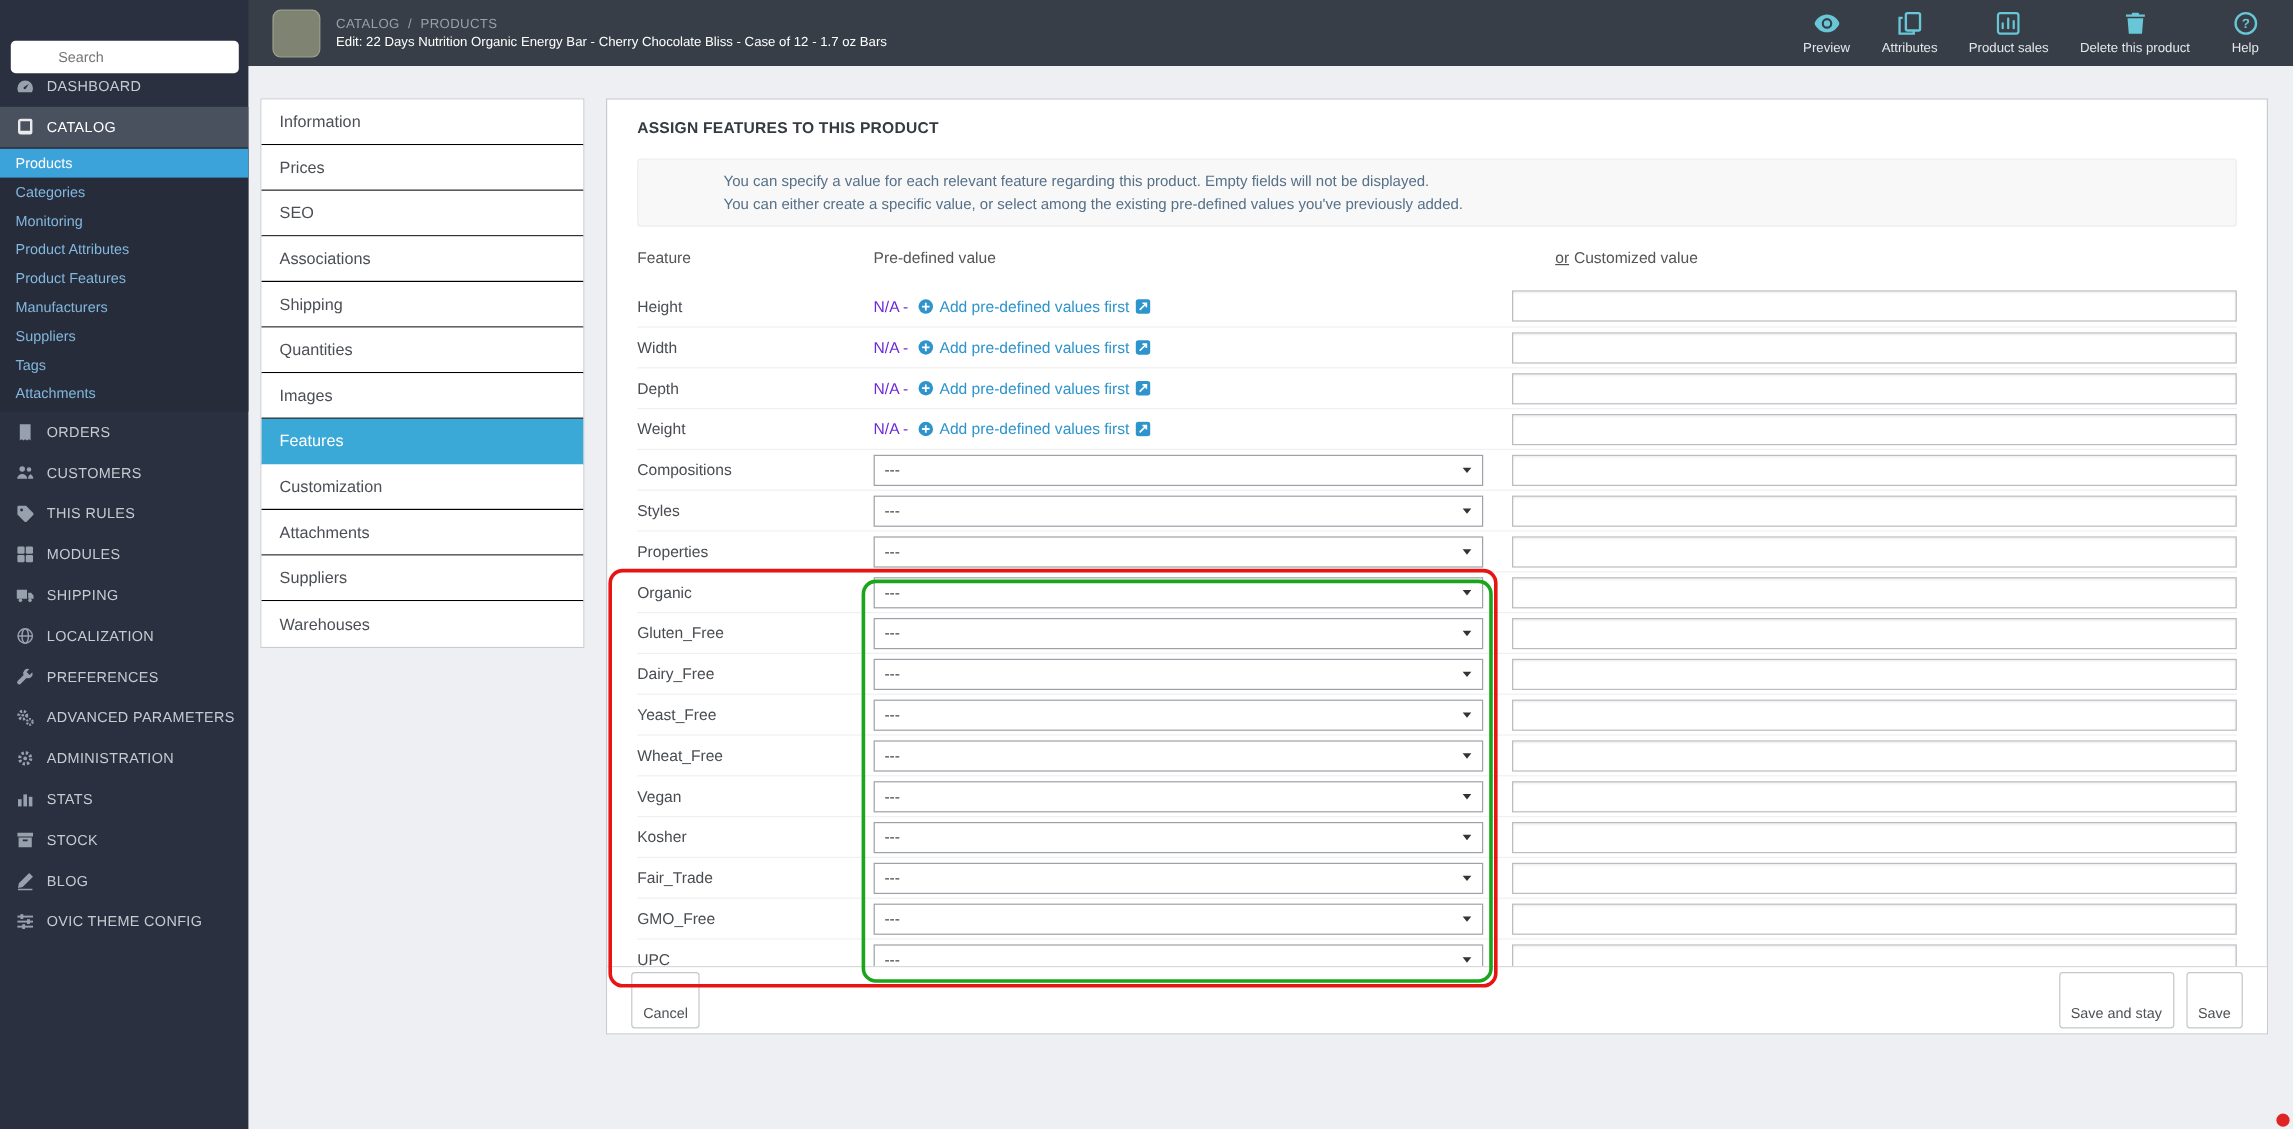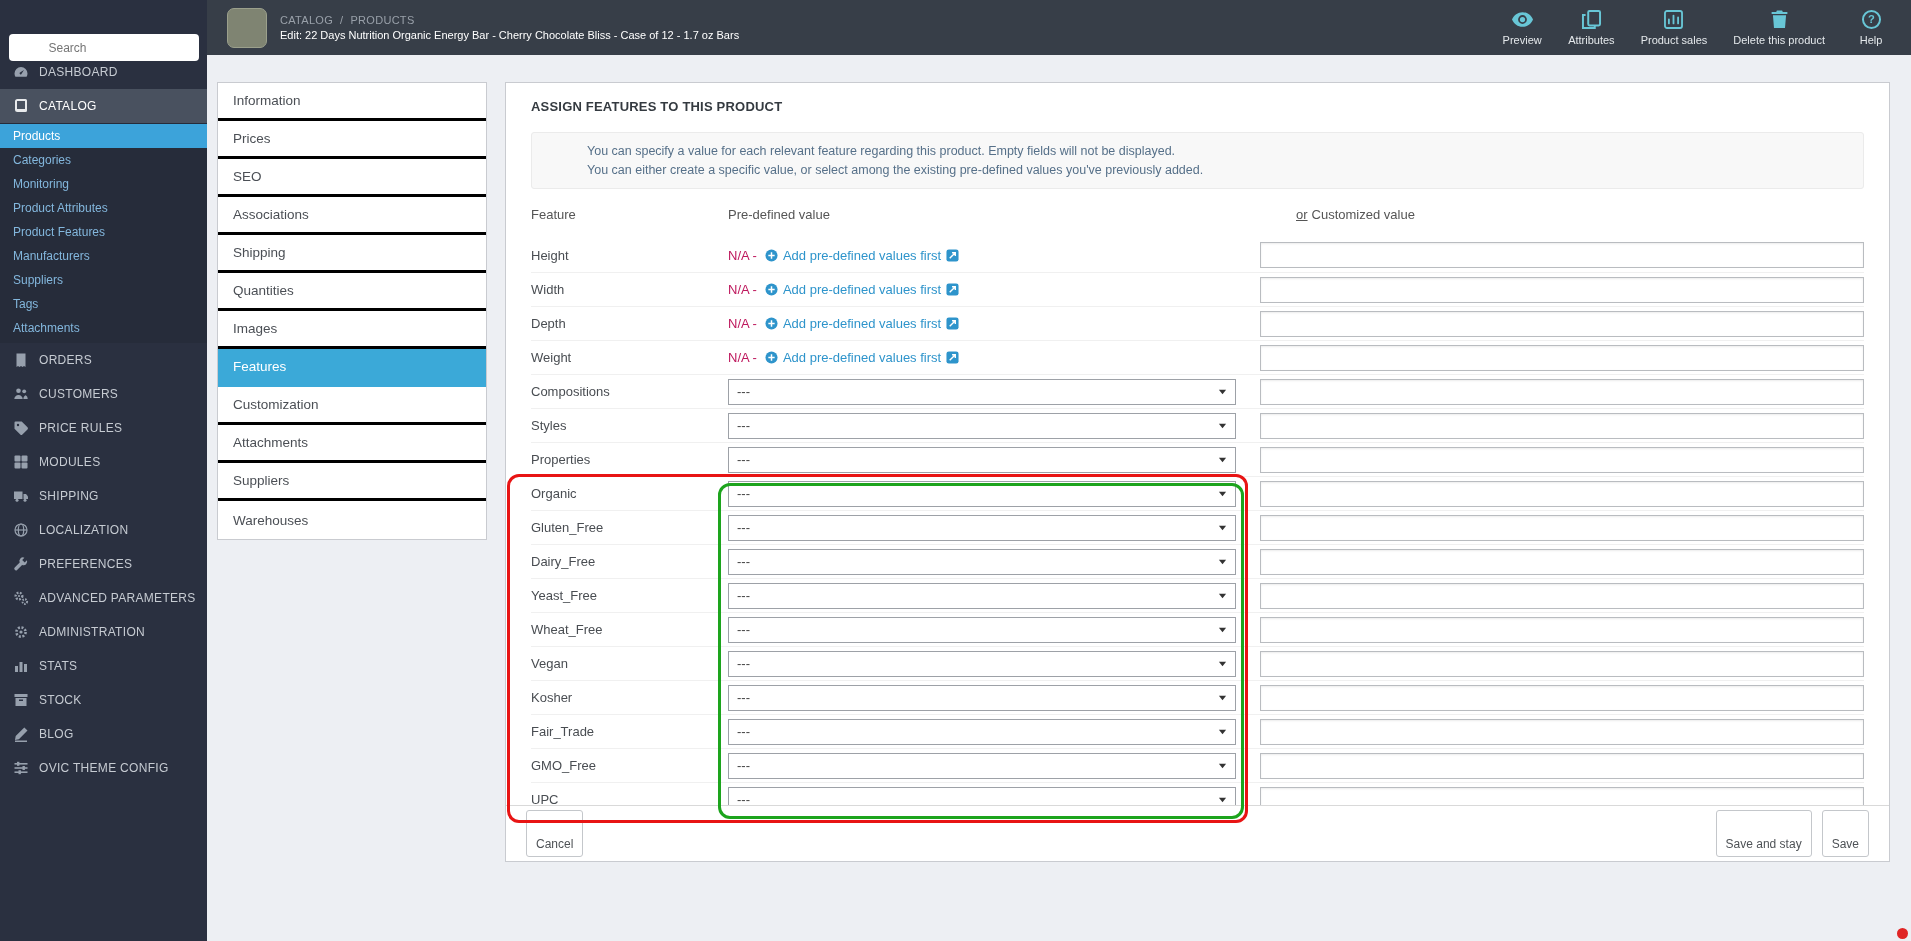--- a/index.html
+++ b/index.html
@@ -40,42 +40,42 @@
   .nav-item.active .nav-icon{color:#e8eaec;}
   .submenu{background:#262c3a;padding:1px 0 3px 0;}
   .submenu-item{height:24px;display:flex;align-items:center;padding-left:13px;font-size:12px;color:#83b7dd;cursor:pointer;}
   .submenu-item.selected{background:#3ca3da;color:#fff;}
   .collapse-btn{position:absolute;top:760px;left:0;width:207px;display:flex;justify-content:center;color:#8a919c;cursor:pointer;}
   .collapse-btn .icon{width:18px;height:18px;}
 
   
   .main{position:absolute;left:207px;top:55px;width:1704px;height:886px;background:#edeff3;}
   .product-tabs{position:absolute;left:10px;top:27px;width:270px;background:#fff;border:1px solid #c9cbd0;}
-  .ptab{height:38px;display:flex;align-items:center;padding-left:15px;font-size:13.5px;color:#4b4f55;border-bottom:3px solid #000000;cursor:pointer;background:#fff;}
+  .ptab{height:38px;display:flex;align-items:center;padding-left:15px;font-size:13.5px;color:#4b4f55;border-bottom:1px solid #000000;cursor:pointer;background:#fff;}
   .ptab:last-child{border-bottom:none;}
   .ptab.selected{background:var(--accent-blue);color:#fff;border-bottom-color:var(--accent-blue);}
 
   .panel{position:absolute;left:298px;top:27px;width:1385px;height:780px;background:#fff;border:1px solid #c9cbd0;}
   .panel-title{margin:16px 0 0 25px;font-size:13px;font-weight:700;color:#343a40;letter-spacing:.2px;}
-  .hint-box{margin:18px 25px 0 25px;background:#f8f8f8;border:1px solid #ebebeb;border-radius:3px;display:flex;align-items:center;gap:14px;padding:10px 14px;height:57px;}
+  .hint-box{margin:18px 25px 0 25px;background:#f8f8f8;border:1px solid #ebebeb;border-radius:3px;display:flex;align-items:center;gap:14px;padding:10px 30px;height:57px;}
   .hint-q{width:27px;height:27px;}
   .hint-text{font-size:12.5px;color:#567089;line-height:19px;}
 
   .ftable{margin:18px 25px 0 25px;}
   .fhead{display:flex;font-size:13px;color:#555;padding-bottom:16px;}
   .fh-feature{width:197px;}
   .fh-predefined{width:531px;}
   .fh-custom{width:604px;margin-left:auto;padding-left:36px;}
   .or-underline{text-decoration:underline;margin-right:4px;}
 
   .frow{display:flex;align-items:center;height:34px;border-top:1px solid #f0f0f0;}
   .frow:first-child{border-top:none;}
   .fname{width:197px;font-size:13px;color:#494d52;}
   .fmid{width:531px;display:flex;align-items:center;gap:8px;font-size:13px;}
-  .na-text{color:#be185d;text-align:right;}
+  .na-text{color:#6d28d9;text-align:right;}
   .blue-link{display:flex;align-items:center;gap:5px;color:var(--link-blue);font-size:13px;cursor:pointer;text-decoration:none;}
   .link-plus{width:13px;height:13px;color:var(--link-blue);}
   .link-ext{width:13px;height:13px;color:var(--link-blue);}
   .select-box{width:508px;height:26px;border:1px solid #9da1a7;background:#fff;display:flex;align-items:center;padding:0 8px;cursor:pointer;}
   .select-value{font-size:13px;color:#444;}
   .select-caret{margin-left:auto;width:9px;height:9px;color:#333;}
   .custom-input{margin-left:auto;width:604px;height:26px;border:1px solid #b9bcc0;box-shadow:inset 0 1px 2px rgba(0,0,0,.08);padding:0 8px;font-size:13px;color:#333;background:#fff;font-family:inherit;}
 
   .add-feature{margin:8px 0 0 25px;display:inline-flex;align-items:center;gap:5px;color:var(--link-blue);font-size:13px;cursor:pointer;text-decoration:none;}
 
@@ -208,21 +208,21 @@
             </svg>
           </span>
           <span class="nav-label">CUSTOMERS</span>
         </div>
         <div class="nav-item">
           <span class="icon nav-icon">
             <svg viewBox="0 0 16 16" fill="currentColor">
               <path d="M8.7 1.5 14.5 7.3a1.5 1.5 0 0 1 0 2.1l-5.1 5.1a1.5 1.5 0 0 1-2.1 0L1.5 8.7V2.5a1 1 0 0 1 1-1h6.2zM5 3.8A1.2 1.2 0 1 0 5 6.2 1.2 1.2 0 0 0 5 3.8z"></path>
             </svg>
           </span>
-          <span class="nav-label">PRICE RULES</span>
+          <span class="nav-label">THIS RULES</span>
         </div>
         <div class="nav-item">
           <span class="icon nav-icon">
             <svg viewBox="0 0 16 16" fill="currentColor">
               <rect x="1.5" y="1.5" width="6" height="6" rx="1"></rect>
               <rect x="8.5" y="1.5" width="6" height="6" rx="1"></rect>
               <rect x="1.5" y="8.5" width="6" height="6" rx="1"></rect>
               <rect x="8.5" y="8.5" width="6" height="6" rx="1"></rect>
             </svg>
           </span>

